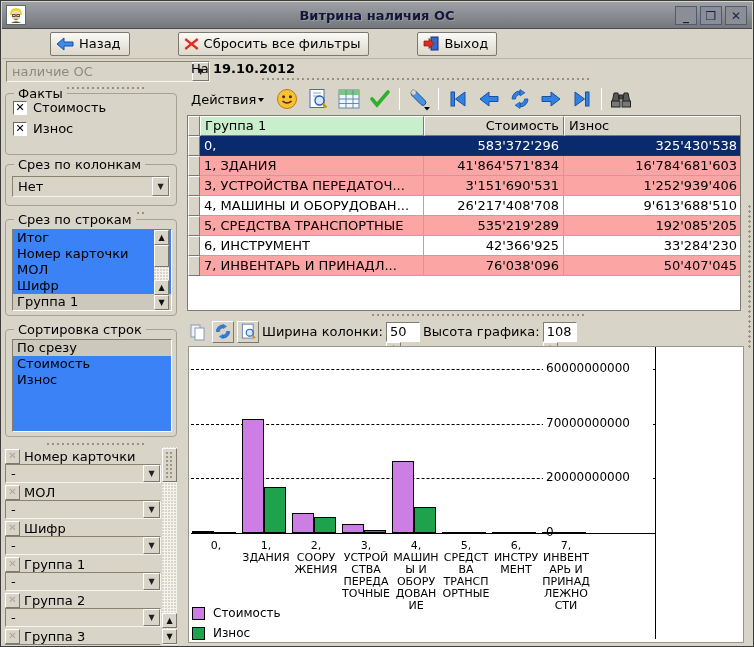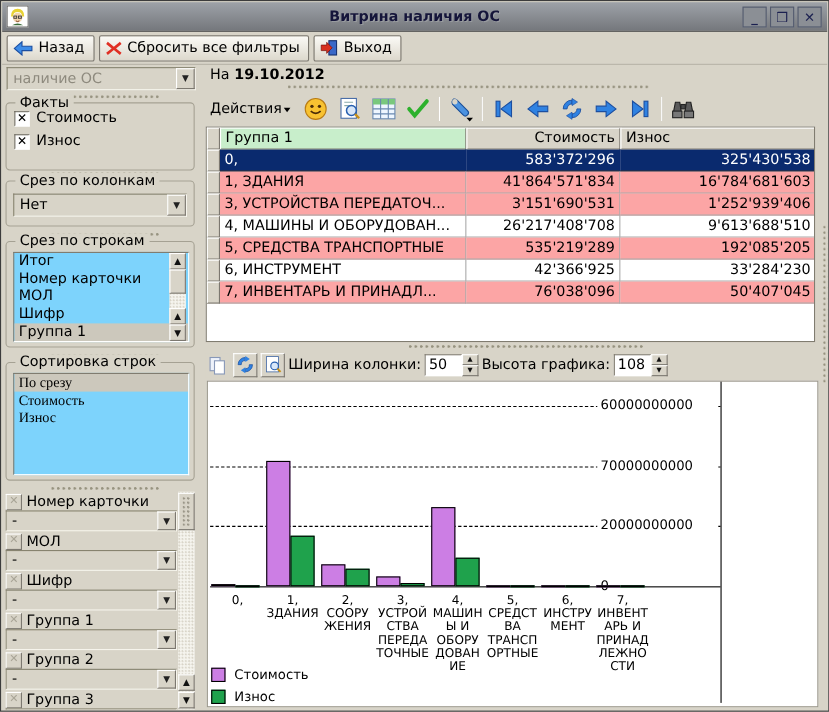--- a/index.html
+++ b/index.html
@@ -17,39 +17,39 @@
     color:#15153a; text-shadow:1px 1px 0 rgba(255,255,255,.18); font-size:13px; }
   .winbtns { position:absolute; right:5px; top:4px; display:flex; gap:3px; }
   .winbtn { width:22px; height:19px; background:#8b8f95; border:1px solid #535a6e;
     color:#1b2050; font-weight:bold; font-size:12px; display:flex; align-items:center;
     justify-content:center; line-height:1; }
   
   .toolbar { position:absolute; left:1px; top:28px; right:1px; height:30px;
     background:#d8d4c8; border-bottom:1px solid #b8b4a8; display:flex; align-items:center;
     padding-left:4px; gap:4px; }
   .tb-btn { height:24px; display:flex; align-items:center; gap:5px; padding:0 8px 0 5px;
-    background:linear-gradient(#fbfaf6,#dcd8cc); border:1px solid #7c7870; border-radius:2px; }
+    background:linear-gradient(#fbfaf6,#dcd8cc); border:1px solid #7c7870; border-radius:2px;margin-left:44px; }
   .tb-btn svg { display:block; }
   
   .grip-h { position:absolute; height:4px;
     background:radial-gradient(circle at 2px 2px,#96927f 1px,rgba(0,0,0,0) 1.3px) 0 0/5px 4px repeat-x; }
   .combo { position:absolute; height:21px; background:#d8d4c8; border:1px solid;
     border-color:#87836f #f6f4ec #f6f4ec #87836f; display:flex; align-items:center; }
   .combo .val { flex:1; padding-left:5px; overflow:hidden; white-space:nowrap; }
   .combo .drop { width:17px; align-self:stretch; background:#d8d4c8; border:1px solid;
     border-color:#fff #7c7870 #7c7870 #fff; display:flex; align-items:center; justify-content:center;
     font-size:8px; color:#222; }
   .groupbox { position:absolute; border:1px solid #a5a193; border-radius:4px; }
   .groupbox > .gb-label { position:absolute; top:-8px; left:8px; background:#d8d4c8;
     padding:0 4px; font-size:13px; }
   .checkrow { display:flex; align-items:center; gap:6px; margin:6px 0 0 7px; }
   .checkbox { width:14px; height:14px; background:#fff; border:1px solid;
     border-color:#6c685c #fff #fff #6c685c; display:flex; align-items:center;
     justify-content:center; font-size:11px; font-weight:bold; line-height:1; }
-  .listbox { position:absolute; background:#7dd3fc; border:1px solid;
+  .listbox { position:absolute; background:#3b82f6; border:1px solid;
     border-color:#807c70 #fff #fff #807c70; overflow:hidden; }
   .li { height:16px; line-height:16px; padding-left:4px; white-space:nowrap; }
   .li.sel { background:#ccc8bc; }
   
   .sb { position:absolute; background:radial-gradient(circle at 1px 1px,#d8d4c8 .8px,rgba(0,0,0,0) 1px) 0 0/3px 3px #f5f4ee; }
   .sb-btn { position:absolute; left:0; right:0; height:15px; background:#d8d4c8;
     border:1px solid; border-color:#fff #7c7870 #7c7870 #fff; font-size:8px; text-align:center;
     line-height:13px; color:#111; }
   .sb-thumb { position:absolute; left:0; right:0; background:#d8d4c8; border:1px solid;
     border-color:#fff #7c7870 #7c7870 #fff; }
@@ -80,21 +80,21 @@
   .c-num { width:140px; flex:none; text-align:right; padding-right:4px; }
   .c-num2 { width:178px; flex:none; text-align:right; padding-right:4px; }
   .tr.alt .td { background:#fca5a5; }
   .tr.sel .td { background:#0a2a6e; color:#fff; border-right-color:#0a2a6e; border-bottom-color:#333; }
   
   .chart-toolbar { position:absolute; left:186px; top:317px; height:27px; display:flex;
     align-items:center; gap:3px; }
   .ct-btn { width:22px; height:22px; background:#d8d4c8; display:flex; align-items:center;
     justify-content:center; border:1px solid rgba(0,0,0,0); }
   .ct-btn.framed { border:1px solid; border-color:#fff #7c7870 #7c7870 #fff; }
-  .spin { display:flex; height:20px; }
+  .spin { display:flex; height:20px;flex-direction:column; }
   .spin .edit { width:34px; background:#fff; border:1px solid; border-color:#807c70 #fff #fff #807c70;
     padding:1px 3px; line-height:16px; }
   .spin .arrows { width:15px; display:flex; flex-direction:column; }
   .spin .arrows div { flex:1; background:#d8d4c8; border:1px solid;
     border-color:#fff #7c7870 #7c7870 #fff; font-size:6px; line-height:7px; text-align:center; color:#111; }
   .chart-area { position:absolute; left:187px; top:345px; width:556px; height:297px;
     background:#fff; border:1px solid #9a968a; }
   .gridline { position:absolute; height:0; border-top:1px dashed #000; }
   .ytick { position:absolute; width:110px; text-align:left; font-size:12px; background:#fff;
     padding-left:3px; }
@@ -154,21 +154,21 @@
     <span>
       <svg width="16" height="15" viewBox="0 0 16 15">
         <rect x="8" y="1" width="7" height="13" fill="#3a68c8" stroke="#17306e"></rect>
         <path d="M1 5 L6 5 L6 2.5 L11 7.5 L6 12.5 L6 10 L1 10 Z" fill="#d83020" stroke="#801410" stroke-width="0.7"></path>
       </svg>
     </span>
     <span>Выход</span>
   </div>
 </div>
 
-<div class="combo" style="left:5px; top:60px; width:172px;">
+<div class="combo" style="left:5px; top:60px; width:204px;">
   <div class="val" style="color:#8e8a7e;">наличие ОС</div>
   <div class="drop">▼</div>
 </div>
 <div class="grip-h" style="left:45px; top:85px; width:100px;"></div>
 
 <div class="groupbox" style="left:4px; top:92px; width:172px; height:62px;">
   <div class="gb-label">Факты</div>
   <div class="checkrow">
     <div class="checkbox">✕</div>
     <span>Стоимость</span>
@@ -203,21 +203,21 @@
     <div class="sb-btn" style="top:0;">▲</div>
     <div class="sb-thumb" style="top:15px; height:22px;"></div>
     <div class="sb-btn" style="bottom:15px;">▲</div>
     <div class="sb-btn" style="bottom:0;">▼</div>
   </div>
 </div>
 <div class="grip-h" style="left:45px; top:320px; width:100px;"></div>
 
 <div class="groupbox" style="left:4px; top:328px; width:172px; height:108px;">
   <div class="gb-label">Сортировка строк</div>
-  <div class="listbox" style="left:6px; top:9px; width:160px; height:93px;font-family:Liberation Serif, serif;">
+  <div class="listbox" style="left:6px; top:9px; width:160px; height:93px;">
       <div class="li sel">По срезу</div>
       <div class="li">Стоимость</div>
       <div class="li">Износ</div>
     </div>
 </div>
 <div class="grip-h" style="left:45px; top:441px; width:100px;"></div>
 
 <div style="position:absolute; left:4px; top:446px; width:156px; height:198px; overflow:hidden;">
     <div class="flt-label-row">
       <div class="flt-x">✕</div>

